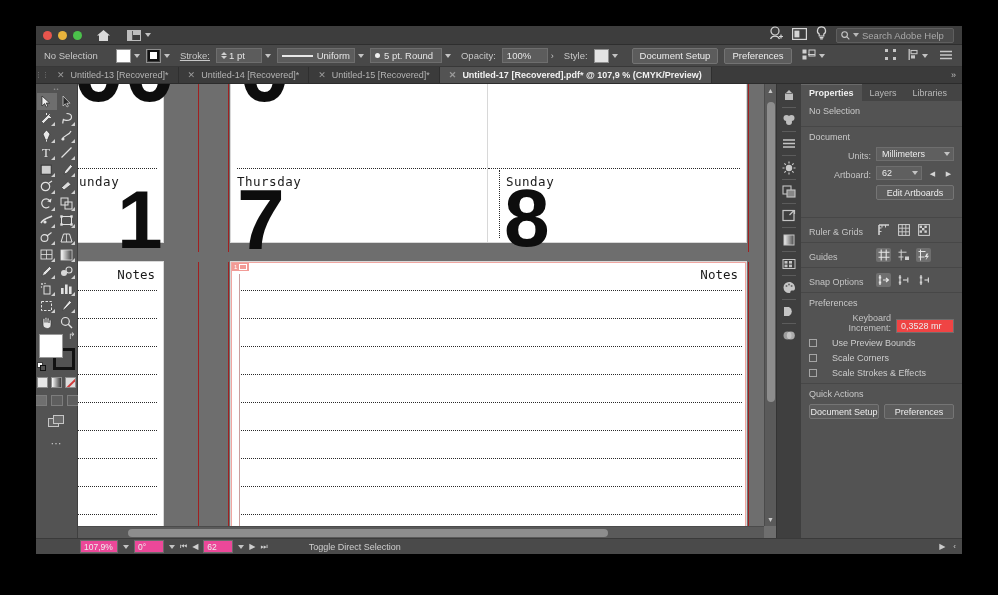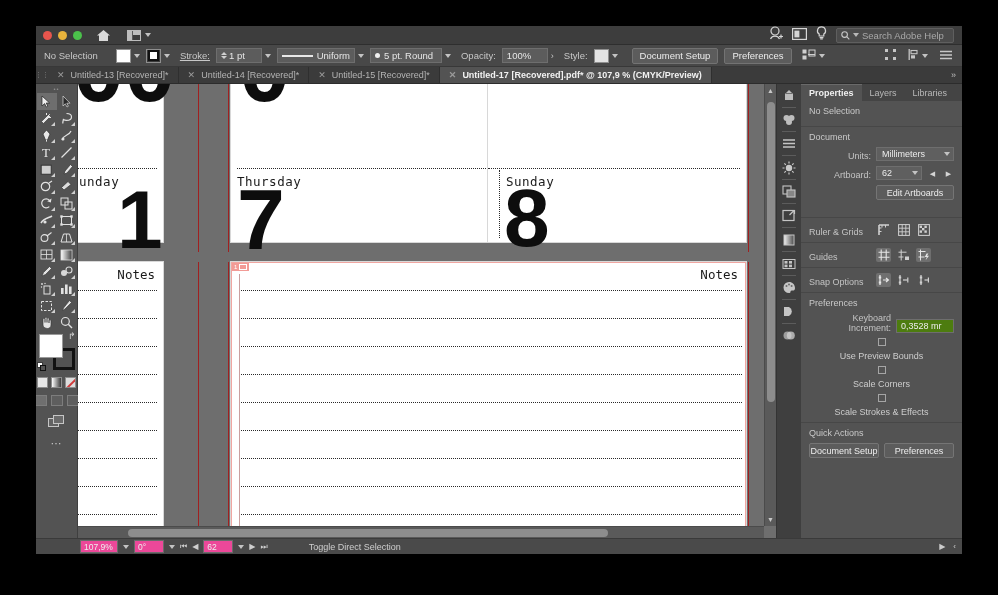--- a/index.html
+++ b/index.html
@@ -224,33 +224,33 @@
   .psec-title { font-size:9px; color:#c9c9c9; margin-bottom:5px; }
   .prow { display:flex; align-items:flex-end; gap:5px; margin-bottom:5px; }
   .prow:last-child { margin-bottom:12px; }
   .plabel { font-size:9px; color:#c4c4c4; text-align:right; }
   .pselect {
     background:#5f5f5f; border:1px solid #6e6e6e; height:14px;
     display:flex; align-items:center; justify-content:space-between;
     padding:0 3px 0 5px; font-size:9px; color:#ececec; flex:1;
   }
   .pinput {
-    background:#4d7c0f; border:1px solid #6e6e6e; height:14px;
+    background:#ef4444; border:1px solid #6e6e6e; height:14px;
     display:flex; align-items:center; padding:0 4px;
     font-size:9px; color:#ececec;
   }
   .pbtn {
     background:#5c5c5c; border:1px solid #757575; border-radius:2px;
     height:15px; display:flex; align-items:center; justify-content:center;
     font-size:9px; color:#ededed; flex:1;
   }
   .icobtn { width:15px;height:14px;display:flex;align-items:center;justify-content:center;
             border-radius:2px; }
   .icobtn.on { background:#6f6f6f; }
-  .chk { display:flex; align-items:center; gap:5px; margin-bottom:5px;flex-direction:column; }
+  .chk { display:flex; align-items:center; gap:15px; margin-bottom:5px; }
   .chkbox { width:8px;height:8px;border:1px solid #a5a5a5; background:#535353; flex:none;}
   .arrowbtn { width:11px;height:13px;display:flex;align-items:center;justify-content:center;color:#d4d4d4;font-size:7px;}
 
   
   .statusbar {
     height: 16px; background: #4a4a4a; flex: none;
     display: flex; align-items: center; gap: 5px;
     padding-left: 44px; font-size: 9px; color: #d0d0d0;
     border-top: 1px solid #3a3a3a;
   }

